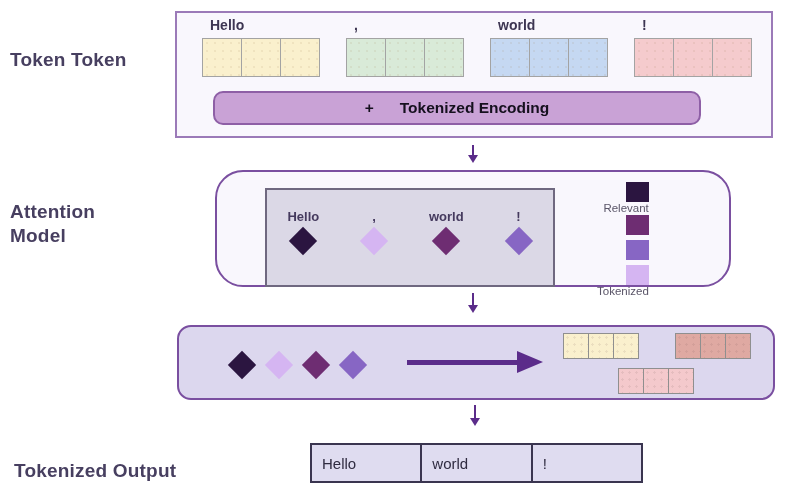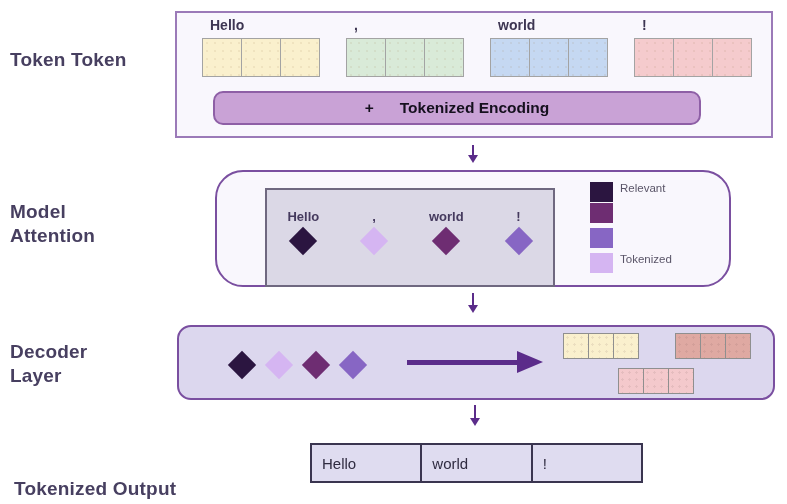--- a/index.html
+++ b/index.html
@@ -12,21 +12,21 @@
     background-size:9px 9px;
   }
   
   .section-label{
     position:absolute;font-weight:700;font-size:19px;line-height:24px;
     color:#473f60;letter-spacing:.2px;
   }
   .lbl-input{left:10px;top:48px;}
   .lbl-attention{left:10px;top:200px;}
   .lbl-decoder{left:10px;top:340px;}
-  .lbl-output{left:14px;top:477px;text-align:center;}
+  .lbl-output{left:14px;top:459px;text-align:center;}
   .section-label span{display:block;}
 
   
   .input-box{
     position:absolute;left:175px;top:11px;width:594px;height:123px;
     background:#f9f7fd;border:2px solid #9b7ab8;
   }
   .token-row{position:absolute;left:25px;top:4px;display:flex;gap:24px;}
   .token-group{width:120px;}
   .token-label{
@@ -67,21 +67,21 @@
     background:#dbd8e6;border:2px solid #6f6880;
     display:flex;justify-content:space-around;align-items:flex-start;
     padding-top:19px;box-sizing:content-box;
   }
   .attn-item{display:flex;flex-direction:column;align-items:center;}
   .attn-label{font-weight:700;font-size:13px;color:#453a5e;height:16px;}
   .dia-wrap{width:28px;height:28px;display:flex;align-items:center;justify-content:center;}
   .diamond{width:20px;height:20px;transform:rotate(45deg);}
   .attn-item .dia-wrap{margin-top:2px;}
   .legend{position:absolute;left:373px;top:10px;}
-  .legend-row{display:flex;align-items:flex-start;margin-bottom:5px;}
+  .legend-row{display:flex;align-items:flex-end;margin-bottom:5px;flex-direction:column;}
   .legend-row:first-child{margin-bottom:1px;}
   .legend-swatch{width:23px;height:20px;}
   .legend-label{margin-left:7px;font-size:11.5px;color:#5a5568;white-space:nowrap;}
 
   
   .dec-box{
     position:absolute;left:177px;top:325px;width:594px;height:71px;
     background:#dcd7ee;border:2px solid #7a4fa0;border-radius:14px;
   }
   .dec-diamonds{position:absolute;left:49px;top:24px;display:flex;gap:9px;}
@@ -115,26 +115,22 @@
 </style>
 </head>
 <body>
 
 <div class="canvas">
 
   <div class="section-label lbl-input">
     <span>Token Token</span>
   </div>
   <div class="section-label lbl-attention">
+    <span>Attention</span>
     <span>Model</span>
-    <span>Attention</span>
-  </div>
-  <div class="section-label lbl-decoder">
-    <span>Decoder</span>
-    <span>Layer</span>
   </div>
   <div class="section-label lbl-output">Tokenized Output</div>
 
   <div class="input-box dotted">
     <div class="token-row">
         <div class="token-group">
           <div class="token-label">Hello</div>
           <div class="cell-row">
             <div class="cell" style="background-color: rgb(250, 240, 205);"></div>
             <div class="cell" style="background-color: rgb(250, 240, 205);"></div>

